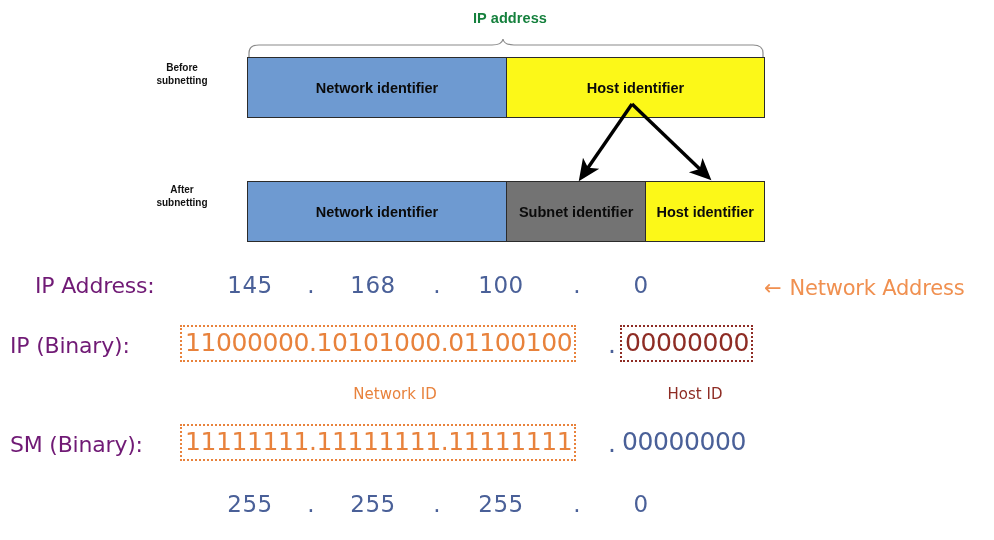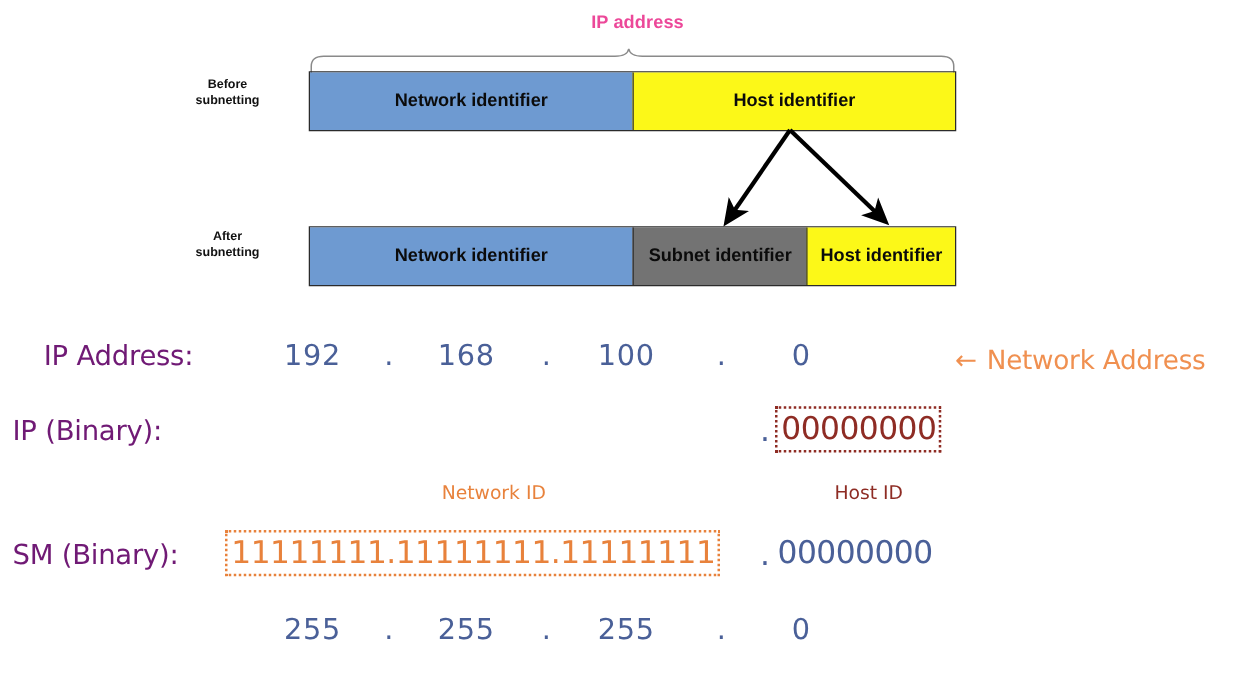--- a/index.html
+++ b/index.html
@@ -24,21 +24,21 @@
 
   
   .brace-label {
     position: absolute;
     left: 420px;
     top: 10px;
     width: 180px;
     text-align: center;
     font-size: 14.5px;
     font-weight: bold;
-    color: #ec4899;
+    color: #15803d;
     letter-spacing: 0.1px;
   }
 
   .brace-svg {
     position: absolute;
     left: 247px;
     top: 37px;
     width: 518px;
     height: 24px;
   }
@@ -52,21 +52,21 @@
     color: #111111;
     line-height: 1.25;
   }
   .row-label.before { left: 122px; top: 62px; }
   .row-label.after  { left: 122px; top: 184px; }
 
   .bar {
     position: absolute;
     left: 247px;
     width: 518px;
-    height: 48px;
+    height: 61px;
     display: flex;
     box-sizing: border-box;
     border: 1.4px solid #2b2b2b;
   }
   .bar.bar1 { top: 57px; }
   .bar.bar2 { top: 181px; }
 
   .seg {
     display: flex;
     align-items: center;
@@ -195,34 +195,35 @@
       <marker id="ah" markerWidth="7" markerHeight="7" refX="4.2" refY="3.2" orient="auto" markerUnits="strokeWidth">
         <path d="M0,0.3 L6.4,3.2 L0,6.1 L1.6,3.2 Z" fill="#000000"></path>
       </marker>
     </defs>
     <line x1="92" y1="6" x2="43" y2="77" stroke="#000000" stroke-width="3.4" marker-end="url(#ah)"></line>
     <line x1="92" y1="6" x2="166" y2="77" stroke="#000000" stroke-width="3.4" marker-end="url(#ah)"></line>
   </svg>
 
   <div class="txt lbl" style="left:35px; top:273px;">IP Address:</div>
 
-  <div class="txt dec-cell" style="left:205px; top:272px;">192</div>
+  <div class="txt dec-cell" style="left:205px; top:272px;">145</div>
   <div class="txt dec-dot" style="left:296px; top:272px;">.</div>
   <div class="txt dec-cell" style="left:328px; top:272px;">168</div>
   <div class="txt dec-dot" style="left:422px; top:272px;">.</div>
   <div class="txt dec-cell" style="left:456px; top:272px;">100</div>
   <div class="txt dec-dot" style="left:562px; top:272px;">.</div>
   <div class="txt dec-cell" style="left:596px; top:272px;">0</div>
 
   <div class="txt netaddr" style="left:764px; top:276px;">
     <span>←</span><span style="display:inline-block;width:8px;"></span><span>Network Address</span>
   </div>
 
   <div class="txt lbl" style="left:10px; top:333px;">IP (Binary):</div>
 
+  <div class="txt bin bin-orange" style="left:180px; top:325px;">11000000.10101000.01100100</div>
   <div class="txt bin-sep" style="left:608px; top:330px;">.</div>
   <div class="txt bin bin-dark" style="left:620px; top:325px;">00000000</div>
 
   <div class="txt idlabel host" style="left:615px; top:385px;">Host ID</div>
   <div class="txt idlabel network" style="left:315px; top:385px;">Network ID</div>
 
   <div class="txt lbl" style="left:10px; top:432px;">SM (Binary):</div>
 
   <div class="txt bin bin-orange" style="left:180px; top:424px;">11111111.11111111.11111111</div>
   <div class="txt bin-sep" style="left:608px; top:429px;">.</div>

